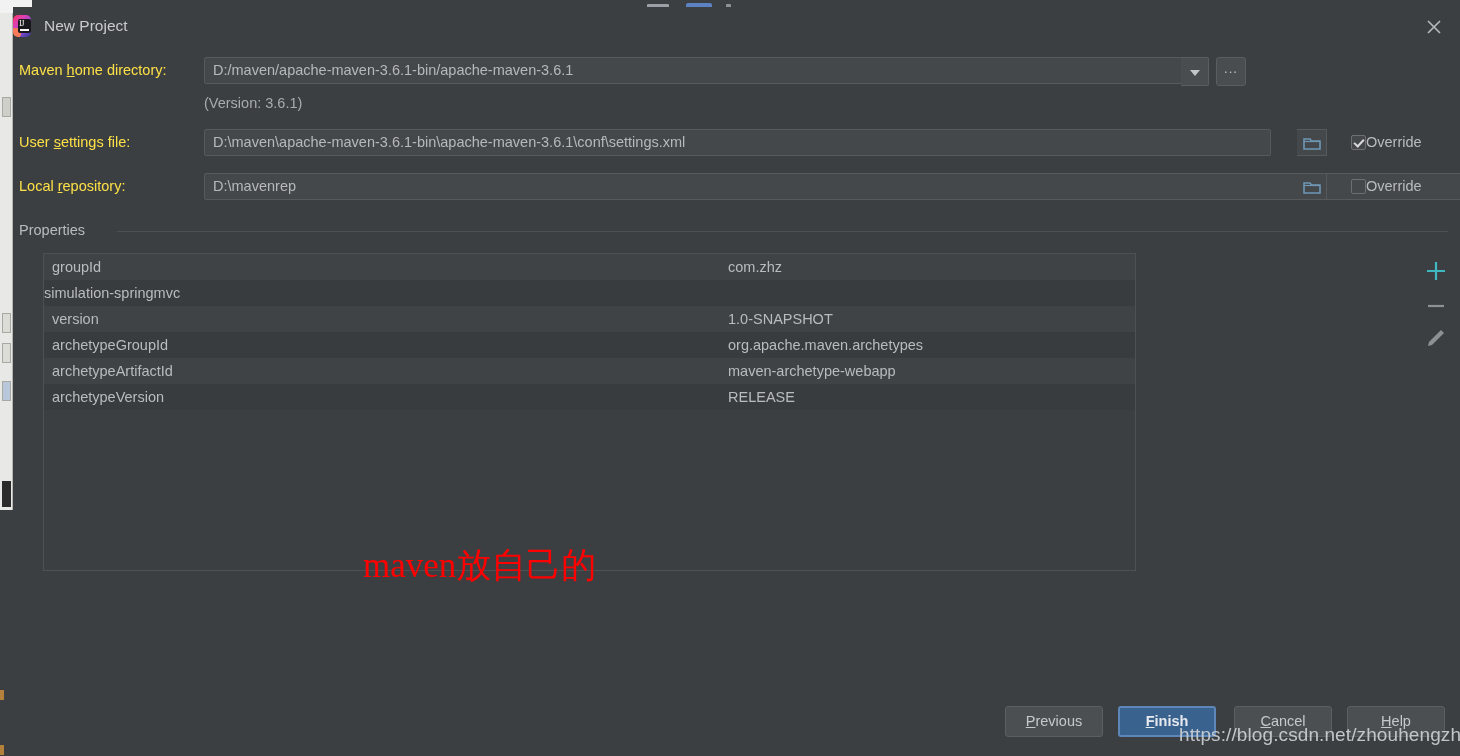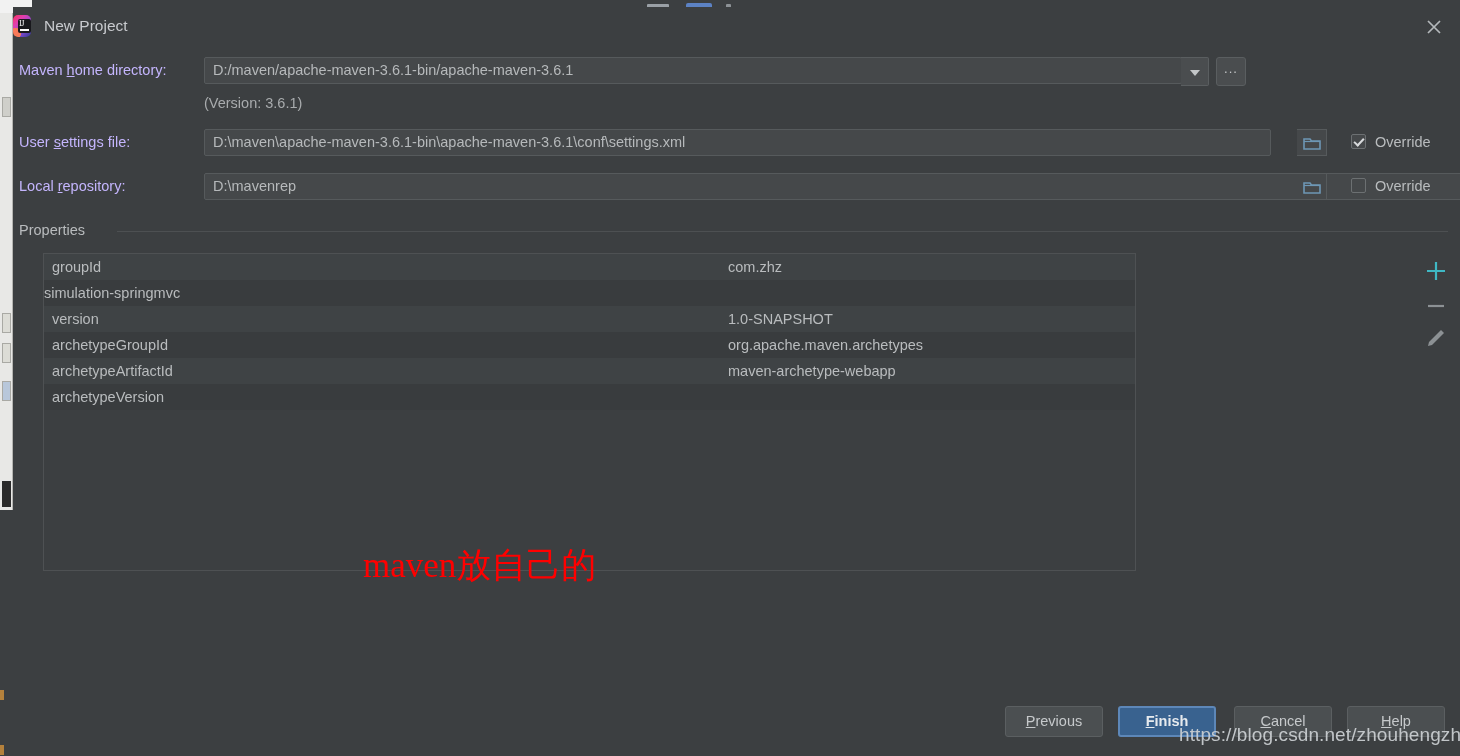--- a/index.html
+++ b/index.html
@@ -117,21 +117,21 @@
   #close-btn {
     position: absolute; right: 15px; top: 9px;
     width: 22px; height: 22px; cursor: pointer;
   }
   #close-btn svg { display: block; }
 
   
   .form-label {
     position: absolute;
     font-size: 14.5px;
-    color: #c4b5fd;
+    color: #fde047;
     white-space: nowrap;
     text-align: center;
   }
   .form-label u { text-decoration: underline; }
 
   .txtfield {
     position: absolute;
     height: 27px;
     background: #45484a;
     border: 1px solid #565a5c;
@@ -183,21 +183,21 @@
     width: 30px; height: 27px;
     background: #45484a;
     border: 1px solid #565a5c;
     border-left: none;
     cursor: pointer;
   }
   .folder-btn svg { position: absolute; left: 6px; top: 6px; }
 
   .override-wrap {
     position: absolute;
-    display: flex; align-items: flex-start; gap: 9px;
+    display: flex; align-items: center; 
     cursor: pointer;
   }
   .cbox {
     width: 15px; height: 15px;
     border: 1px solid #6c7072;
     border-radius: 2px;
     background: #45484a;
     position: relative;
   }
   .cbox.checked::after {
@@ -426,20 +426,21 @@
     <div class="prop-row even">
       <span class="prop-key">archetypeGroupId</span>
       <span class="prop-val">org.apache.maven.archetypes</span>
     </div>
     <div class="prop-row odd">
       <span class="prop-key">archetypeArtifactId</span>
       <span class="prop-val">maven-archetype-webapp</span>
     </div>
     <div class="prop-row even">
       <span class="prop-key">archetypeVersion</span>
+      <span class="prop-val">RELEASE</span>
     </div>
   </div>
 
   <div id="props-toolbar">
     <div class="tb-btn" id="tb-add">
       <svg width="26" height="26" viewBox="0 0 26 26">
         <path d="M13 4 L13 22 M4 13 L22 13" stroke="#3fb8c4" stroke-width="2.2" fill="none"></path>
       </svg>
     </div>
     <div class="tb-btn" id="tb-remove">

